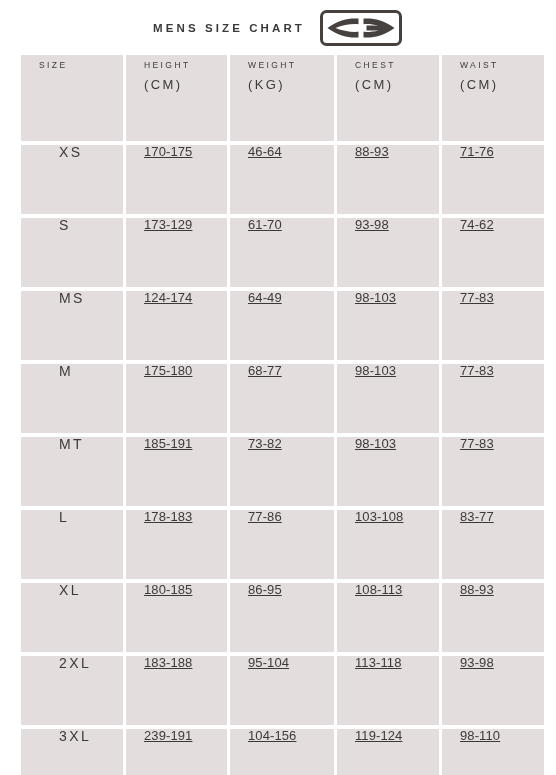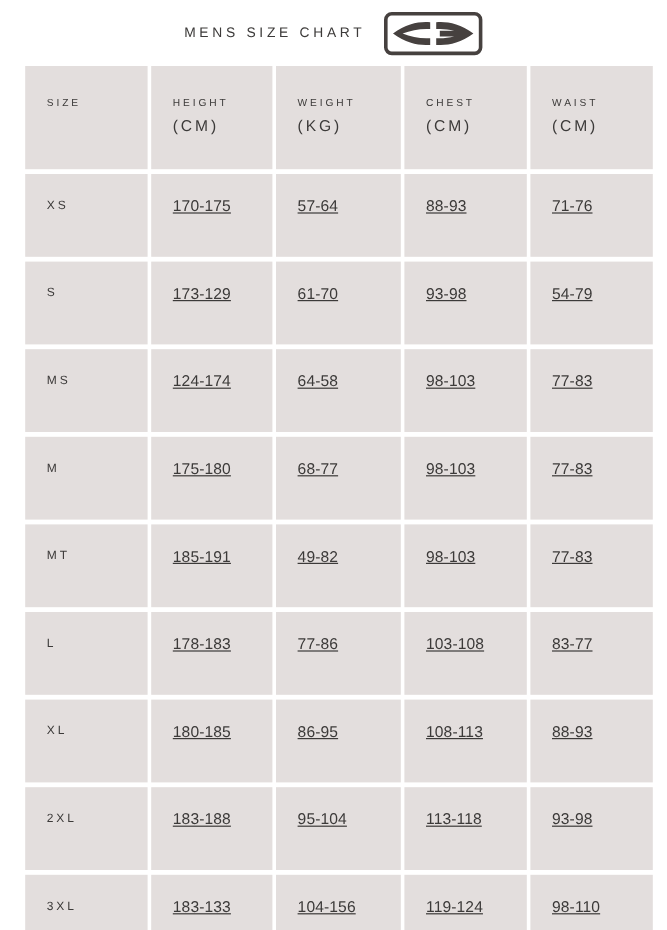--- a/index.html
+++ b/index.html
@@ -34,21 +34,21 @@
     height: 55px;
     display: flex;
     align-items: center;
     justify-content: center;
     gap: 14px;
   }
 
   .chart-title {
     font-size: 11.5px;
     letter-spacing: 3.1px;
-    font-weight: 400;
+    font-weight: 700;
     color: #3c3a39;
     white-space: nowrap;
     text-transform: uppercase;
   }
 
   .brand-logo {
     width: 84px;
     height: 38px;
     flex: 0 0 auto;
     display: block;
@@ -62,21 +62,21 @@
     width: 514px;
     display: grid;
     grid-template-columns: 102px 101px 104px 102px 102px;
     column-gap: 3px;
     row-gap: 4px;
   }
 
   .cell {
     background: #e3dedd;
     box-sizing: border-box;
-    padding: 20px 0 0 18px;
+    padding: 0 0 0 18px;
   }
 
   .row-head .cell {
     height: 86px;
   }
 
   .row-body .cell {
     height: 69px;
   }
 
@@ -96,26 +96,27 @@
     letter-spacing: 2.4px;
     line-height: 20px;
     color: #3c3a39;
     text-transform: uppercase;
     white-space: nowrap;
   }
 
   
   .size-label {
     display: block;
-    font-size: 10px;
+    font-size: 14px;
     letter-spacing: 2.4px;
     line-height: 14px;
     color: #3c3a39;
     text-transform: uppercase;
     white-space: nowrap;
+    margin-left: 20px;
   }
 
   
   .value {
     display: block;
     font-size: 13px;
     letter-spacing: 0.1px;
     line-height: 14px;
     color: #3c3a39;
     white-space: nowrap;
@@ -171,21 +172,21 @@
     </div>
 
     <div class="grid-row row-body">
       <div class="cell">
           <span class="size-label">XS</span>
         </div>
       <div class="cell">
           <span class="value">170-175</span>
         </div>
       <div class="cell">
-          <span class="value">57-64</span>
+          <span class="value">46-64</span>
         </div>
       <div class="cell">
           <span class="value">88-93</span>
         </div>
       <div class="cell">
           <span class="value">71-76</span>
         </div>
     </div>
 
     <div class="grid-row row-body">
@@ -195,33 +196,33 @@
       <div class="cell">
           <span class="value">173-129</span>
         </div>
       <div class="cell">
           <span class="value">61-70</span>
         </div>
       <div class="cell">
           <span class="value">93-98</span>
         </div>
       <div class="cell">
-          <span class="value">54-79</span>
+          <span class="value">74-62</span>
         </div>
     </div>
 
     <div class="grid-row row-body">
       <div class="cell">
           <span class="size-label">MS</span>
         </div>
       <div class="cell">
           <span class="value">124-174</span>
         </div>
       <div class="cell">
-          <span class="value">64-58</span>
+          <span class="value">64-49</span>
         </div>
       <div class="cell">
           <span class="value">98-103</span>
         </div>
       <div class="cell">
           <span class="value">77-83</span>
         </div>
     </div>
 
     <div class="grid-row row-body">
@@ -243,21 +244,21 @@
     </div>
 
     <div class="grid-row row-body">
       <div class="cell">
           <span class="size-label">MT</span>
         </div>
       <div class="cell">
           <span class="value">185-191</span>
         </div>
       <div class="cell">
-          <span class="value">49-82</span>
+          <span class="value">73-82</span>
         </div>
       <div class="cell">
           <span class="value">98-103</span>
         </div>
       <div class="cell">
           <span class="value">77-83</span>
         </div>
     </div>
 
     <div class="grid-row row-body">
@@ -312,21 +313,21 @@
       <div class="cell">
           <span class="value">93-98</span>
         </div>
     </div>
 
     <div class="grid-row row-body">
       <div class="cell">
           <span class="size-label">3XL</span>
         </div>
       <div class="cell">
-          <span class="value">183-133</span>
+          <span class="value">239-191</span>
         </div>
       <div class="cell">
           <span class="value">104-156</span>
         </div>
       <div class="cell">
           <span class="value">119-124</span>
         </div>
       <div class="cell">
           <span class="value">98-110</span>
         </div>

